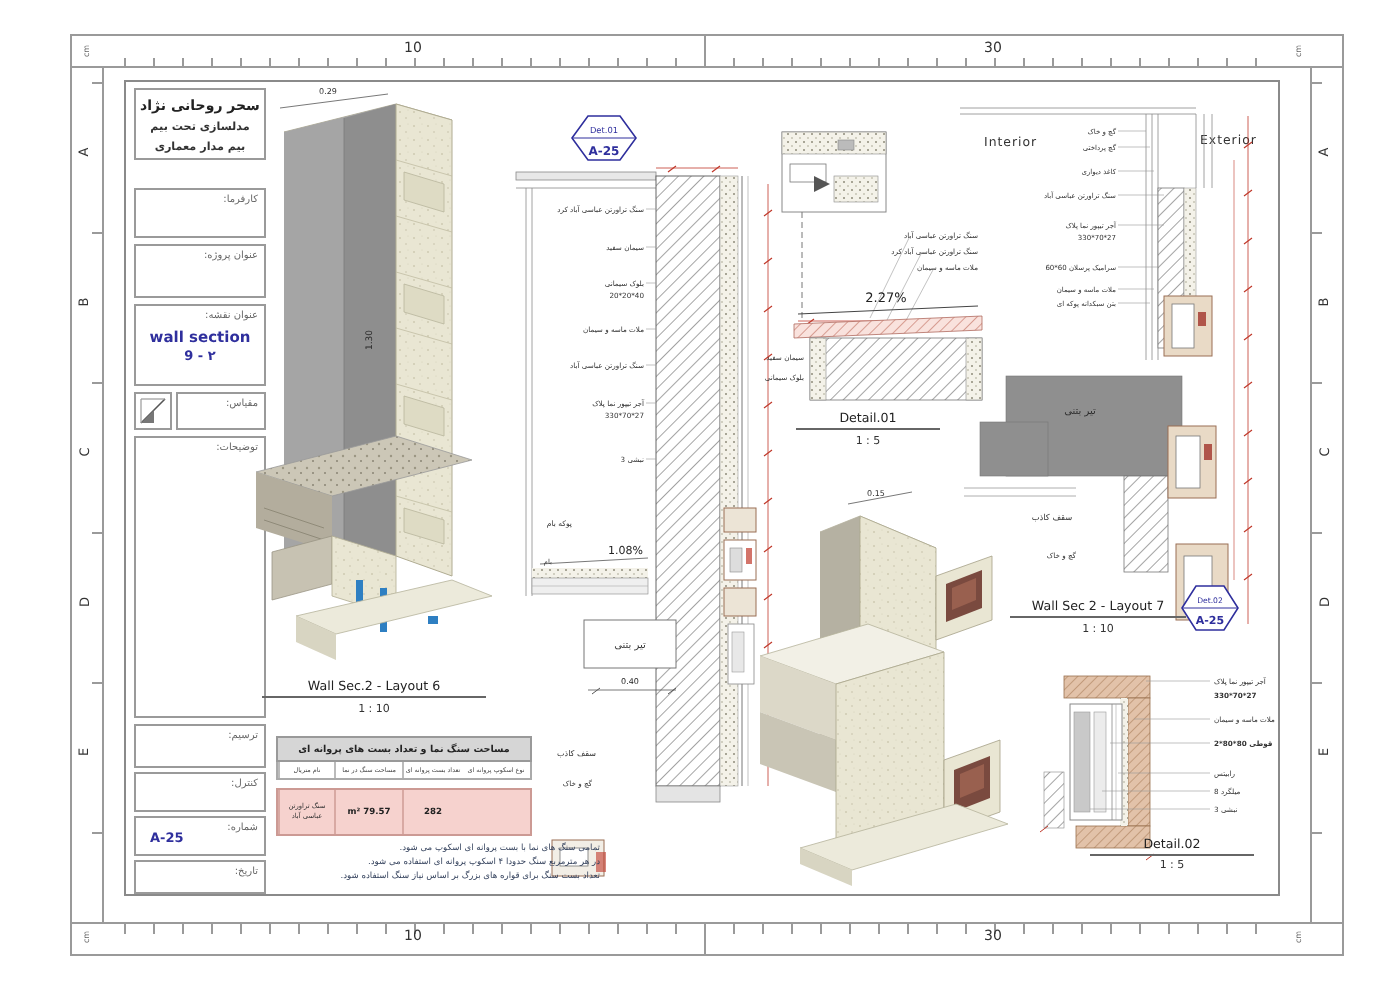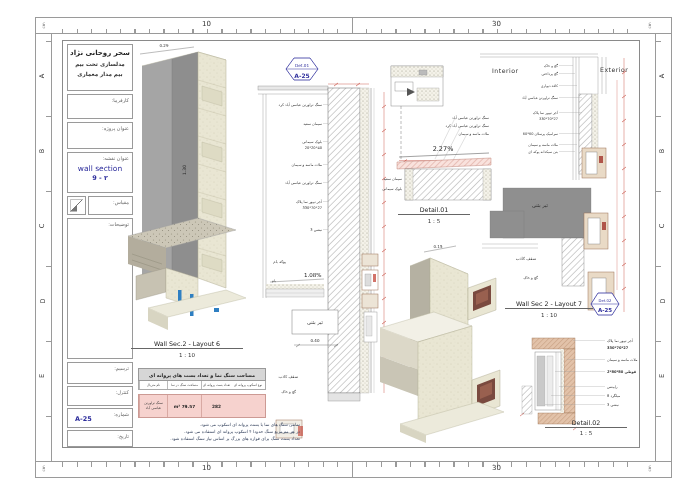--- a/index.html
+++ b/index.html
@@ -20,21 +20,21 @@
 .rdiv{width:1px;background:#9a9a9a}
 .rnum{font-size:7px;color:#333}
 .runit{font-size:4px;color:#666;transform:rotate(-90deg)}
 .gletter{font-size:6.5px;color:#333;transform:rotate(-90deg);display:inline-block}
 
 .tb{position:absolute;left:67px;width:66px;border:1px solid #9a9a9a;background:#fff;direction:rtl;overflow:hidden}
 .tlabel{font-size:5px;color:#666;text-align:right;padding:2px 3px 0 0}
 .tb-name{font-size:7px;font-weight:bold;color:#222;text-align:center;padding-top:4px}
 .tb-sub{font-size:5.6px;font-weight:bold;color:#333;text-align:center;padding-top:4px}
 .blue{color:#2f2f9d}
-.tb-title{font-size:7.5px;font-weight:normal;text-align:center;padding-top:3px}
+.tb-title{font-size:7.5px;font-weight:bold;text-align:center;padding-top:3px}
 .tb-titleno{font-size:6.5px;font-weight:bold;text-align:center;padding-top:1px}
 .tb-num{font-size:6.5px;font-weight:bold;position:absolute;left:7px;top:6px}
 
 .vtitle{font-size:6.3px;color:#222;text-align:center;border-bottom:1px solid #666;padding-bottom:1px}
 .vscale{font-size:5.5px;color:#333;text-align:center}
 
 .qtable{left:138px;top:368px;width:128px}
 .qt-title{height:13px;line-height:13px;background:#d6d6d6;border:1px solid #999;font-size:4.8px;font-weight:bold;color:#222;text-align:center;direction:rtl}
 .qt-head{display:flex;height:9px;border:1px solid #aaa;border-top:none}
 .qt-head div{font-size:3.2px;color:#444;text-align:center;line-height:9px;border-left:1px solid #bbb;direction:rtl;overflow:hidden;white-space:nowrap}
@@ -112,21 +112,21 @@
 <span class="abs gletter" style="left:40px;top:147px">B</span>
 <span class="abs gletter" style="left:40px;top:222px">C</span>
 <span class="abs gletter" style="left:40px;top:297px">D</span>
 <span class="abs gletter" style="left:40px;top:372px">E</span>
 <span class="abs gletter" style="left:660px;top:72px">A</span>
 <span class="abs gletter" style="left:660px;top:147px">B</span>
 <span class="abs gletter" style="left:660px;top:222px">C</span>
 <span class="abs gletter" style="left:660px;top:297px">D</span>
 <span class="abs gletter" style="left:660px;top:372px">E</span>
 
-<div class="tb" style="top:44px;height:47px">
+<div class="tb" style="top:44px;height:36px">
   <div class="tb-name">سحر روحانی نژاد</div>
   <div class="tb-sub">مدلسازی تحت بیم</div>
   <div class="tb-sub">بیم مدار معماری</div>
 </div>
 <div class="tb" style="top:94px;height:25px">
   <div class="tlabel">کارفرما:</div>
 </div>
 <div class="tb" style="top:122px;height:27px">
   <div class="tlabel">عنوان پروژه:</div>
 </div>

